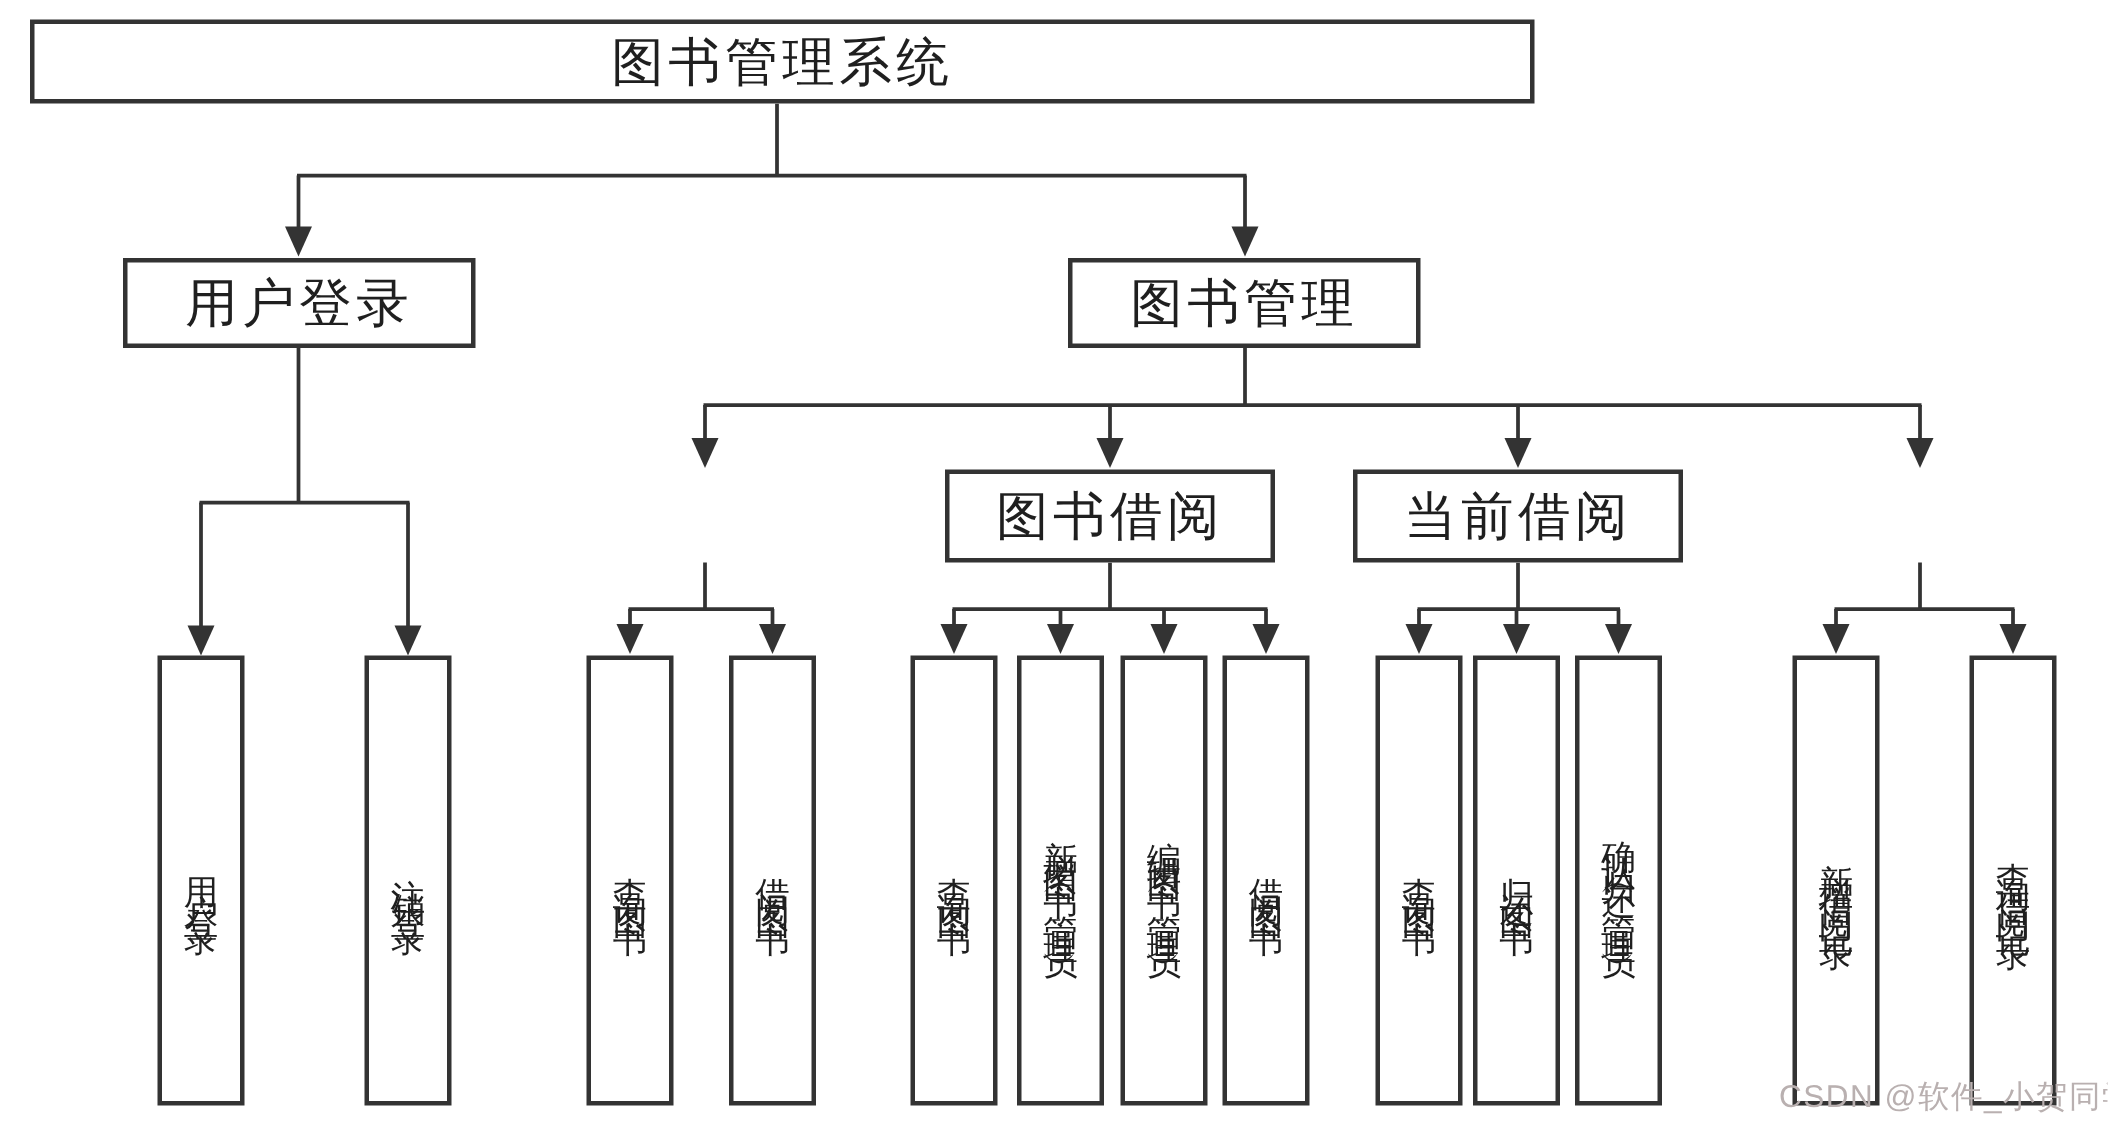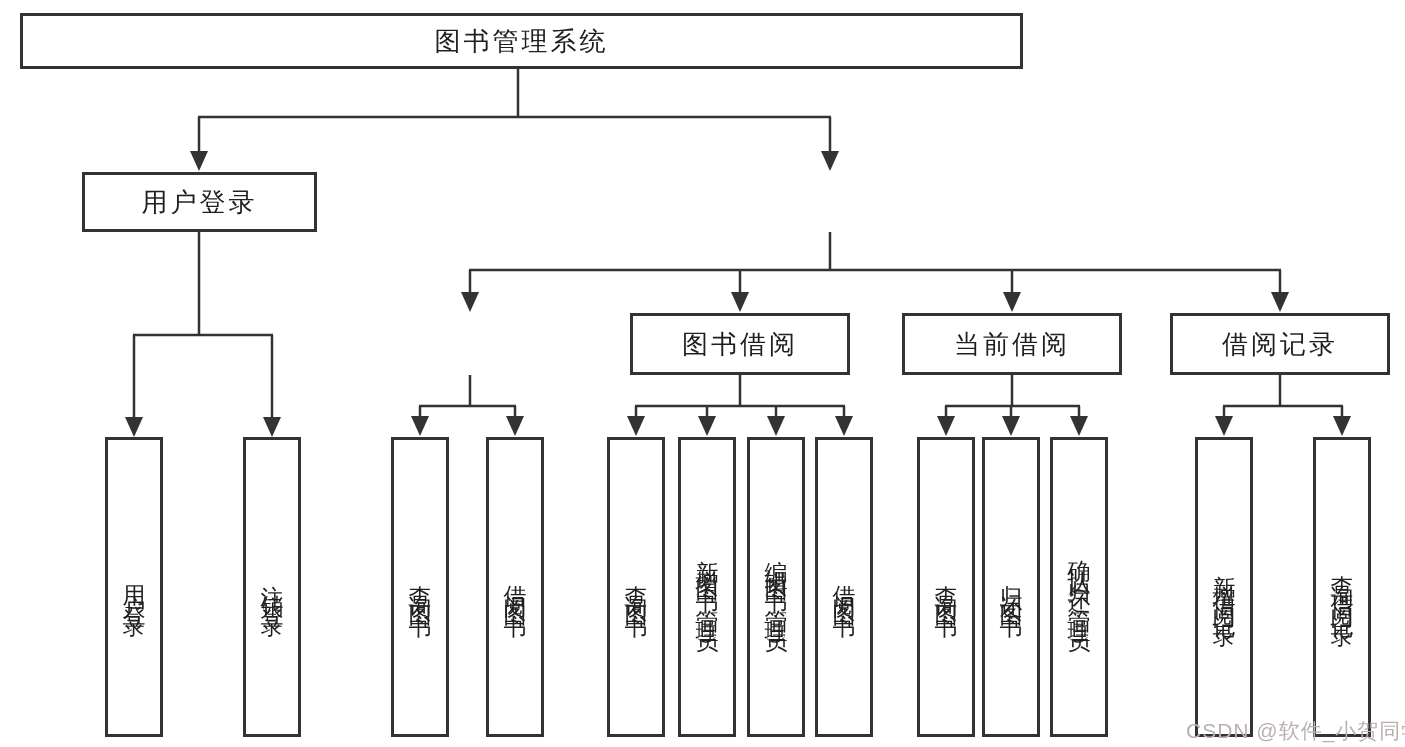--- a/index.html
+++ b/index.html
@@ -20,21 +20,21 @@
   .connectors{position:absolute;left:0;top:0;width:1405px;height:747px;color:var(--line);}
   .node{
     position:absolute;
     box-sizing:border-box;
     border:3px solid var(--line);
     background:var(--background);
     display:flex;align-items:center;justify-content:center;
     z-index:2;
   }
   .hlabel{
-    font-size:26px;
+    font-size:35px;
     letter-spacing:3px;
     color:var(--text);
     white-space:nowrap;
   }
   .root-box{left:20px;top:13px;width:1003px;height:56px;}
   .l2-box{top:172px;width:235px;height:60px;}
   .l3-box{top:313px;width:220px;height:62px;}
   .leaf{top:437px;width:58px;height:300px;}
   .vlabel{
     writing-mode:vertical-rl;
@@ -121,29 +121,29 @@
     <polygon points="1333,416 1351,416 1342,436" stroke="none"></polygon>
   </svg>
 
   <div class="node root-box">
     <span class="hlabel">图书管理系统</span>
   </div>
 
   <div class="node l2-box" style="left:82px;">
     <span class="hlabel">用户登录</span>
   </div>
+  <div class="node l2-box" style="left:712px;">
+    <span class="hlabel">图书管理</span>
+  </div>
 
   <div class="node l3-box" style="left:630px;text-align:right;">
     <span class="hlabel">图书借阅</span>
   </div>
   <div class="node l3-box" style="left:902px;">
     <span class="hlabel">当前借阅</span>
-  </div>
-  <div class="node l3-box" style="left:1170px;">
-    <span class="hlabel">借阅记录</span>
   </div>
 
   <div class="node leaf" style="left:105px;">
     <span class="vlabel">用户登录</span>
   </div>
   <div class="node leaf" style="left:243px;">
     <span class="vlabel">注销登录</span>
   </div>
 
   <div class="node leaf" style="left:391px;">

